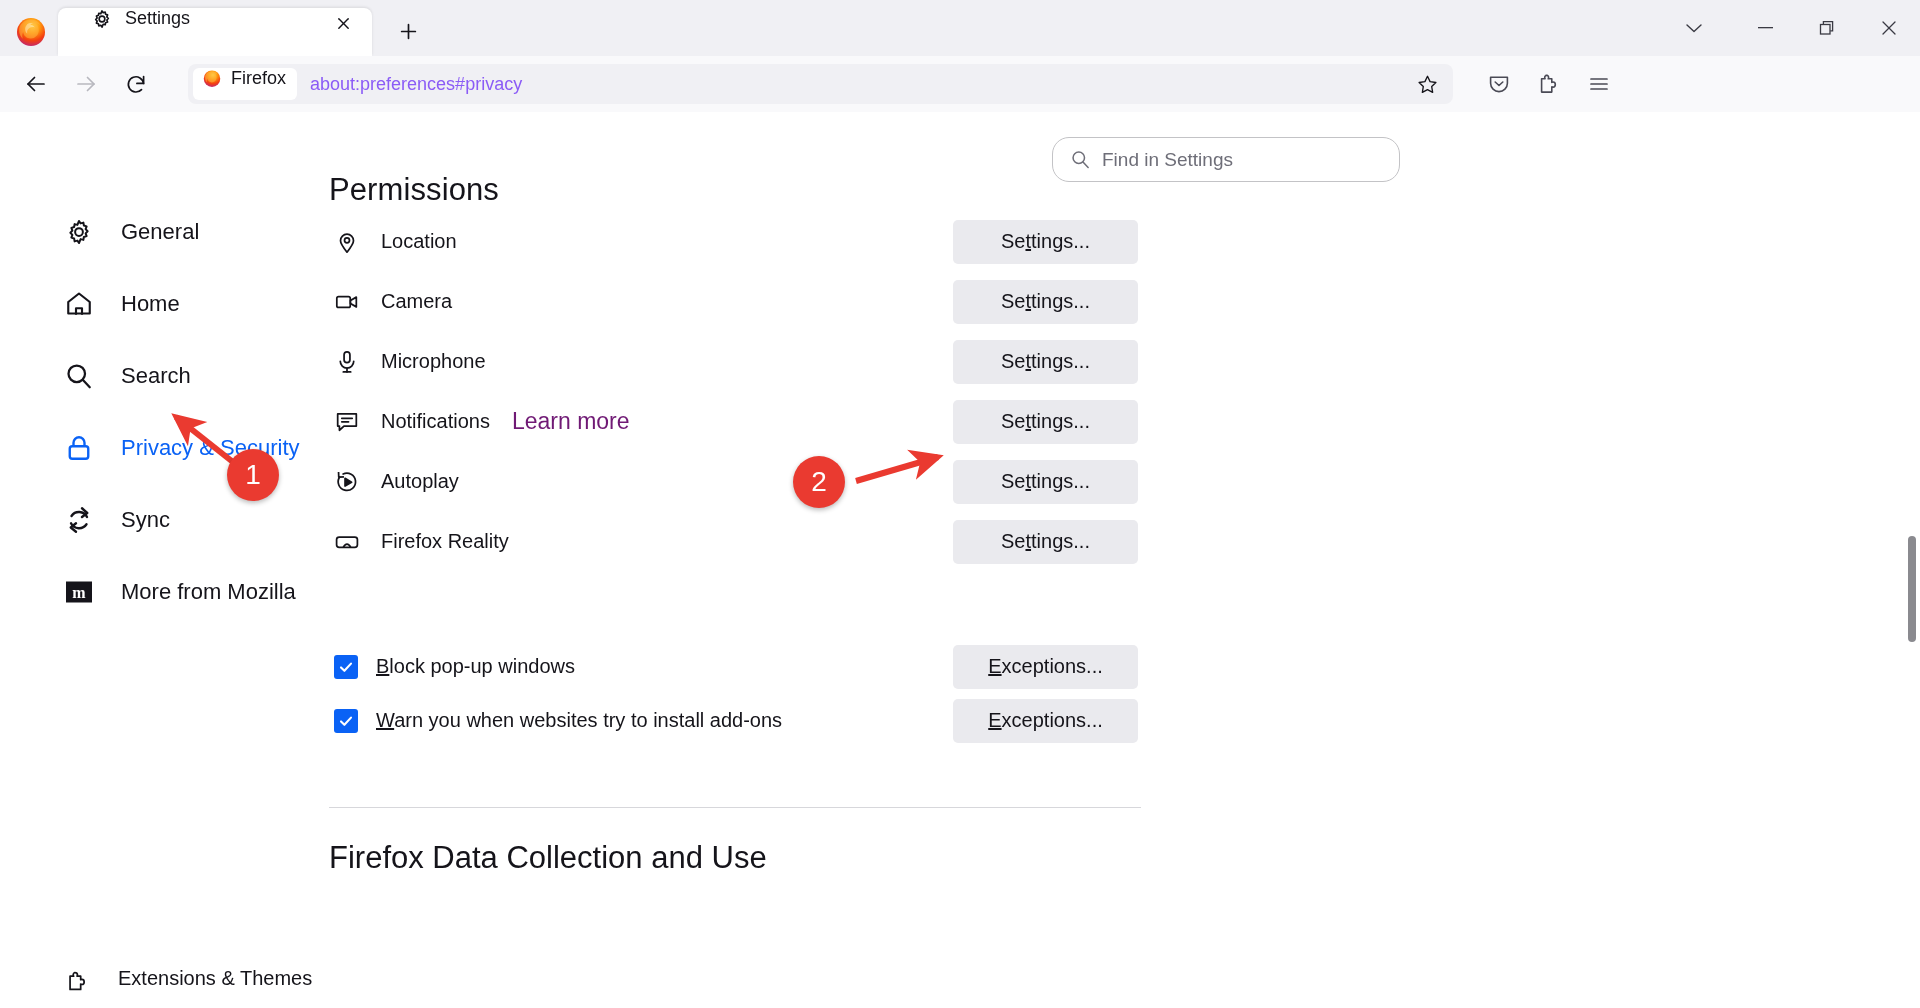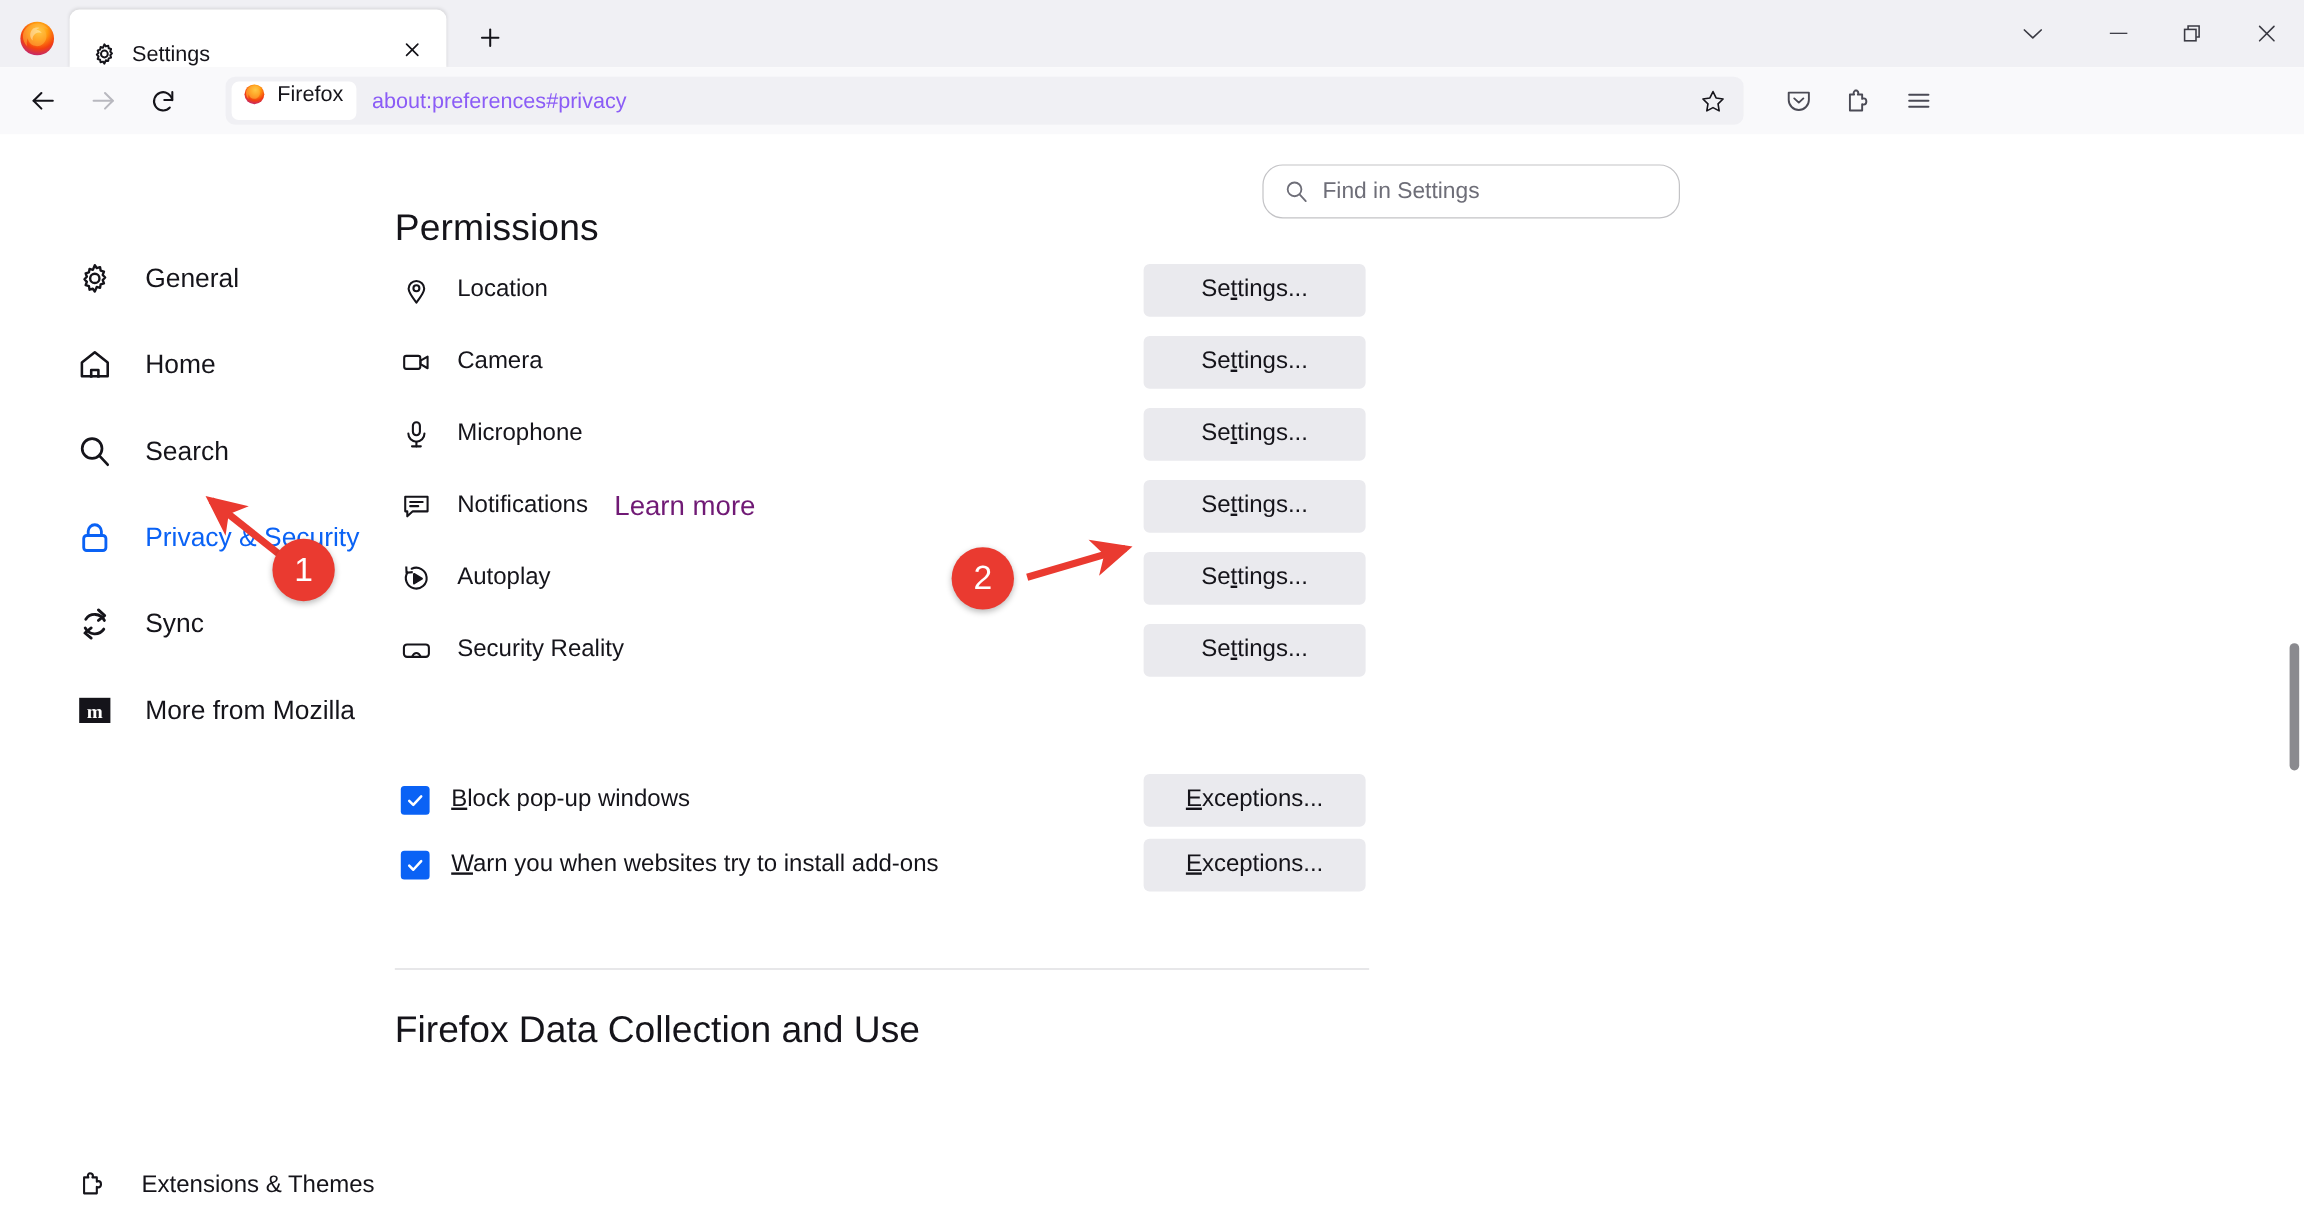--- a/index.html
+++ b/index.html
@@ -19,22 +19,22 @@
   }
   .fox-logo {
     width: 34px; height: 34px;
     margin: 0 10px 8px 14px;
     flex: 0 0 auto;
   }
   .tab {
     width: 314px; height: 48px;
     background: #ffffff;
     border-radius: 8px 8px 0 0;
-    display: flex; align-items: flex-end;
-    padding: 0 14px 0 18px;
+    display: flex; align-items: flex-start;
+    padding: 0 14px 0 33px;
     box-shadow: 0 -1px 3px rgba(0,0,0,0.10);
     position: relative;
   }
   .tab-favicon { width: 22px; height: 22px; flex: 0 0 auto; }
   .tab-title {
     flex: 1 1 auto;
     font-size: 18px; color: #15141a;
     margin-left: 12px;
     white-space: nowrap; overflow: hidden; text-overflow: ellipsis;
   }
@@ -159,21 +159,21 @@
     margin-left: 25px;
     white-space: nowrap;
   }
   .nav-item.selected .nav-label { color: #0a62f5; }
 
   .sidebar-footer {
     position: absolute; left: 62px; top: 855px;
     width: 320px;
   }
   .foot-item {
-    display: flex; align-items: center;
+    display: flex; 
     height: 40px;
     margin-bottom: 17px;
   }
   .foot-icon {
     width: 30px; height: 30px;
     flex: 0 0 auto;
     display: flex; align-items: center; justify-content: center;
   }
   .foot-label {
     font-size: 20px; color: #15141a;
@@ -577,21 +577,21 @@
     </div>
 
     <div class="perm-row">
       <div class="perm-left">
         <span class="perm-icon">
           <svg width="26" height="26" viewBox="0 0 24 24" fill="none" stroke="#15141a" stroke-width="1.6" stroke-linejoin="round">
             <rect x="2.4" y="7.4" width="19.2" height="9.6" rx="2.4"></rect>
             <path d="M8.6 17c1-2 1.9-3 3.4-3s2.4 1 3.4 3"></path>
           </svg>
         </span>
-        <span class="perm-label">Security Reality</span>
+        <span class="perm-label">Firefox Reality</span>
       </div>
       <button class="row-btn">Se<u>t</u>tings...</button>
     </div>
 
     <div class="check-block">
       <div class="check-row">
         <span class="checkbox">
           <svg width="16" height="16" viewBox="0 0 16 16" stroke="#ffffff" stroke-width="2.1" fill="none" stroke-linecap="round" stroke-linejoin="round">
             <polyline points="3,8.4 6.4,11.8 13,4.6"></polyline>
           </svg>

